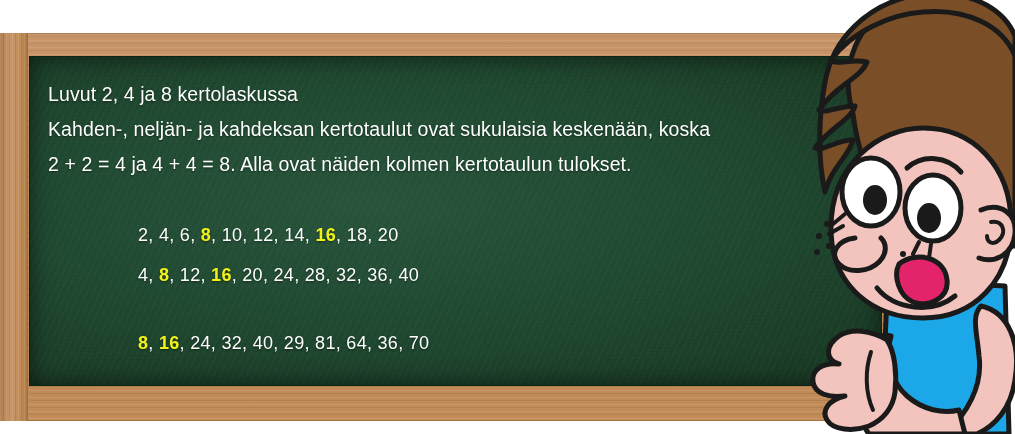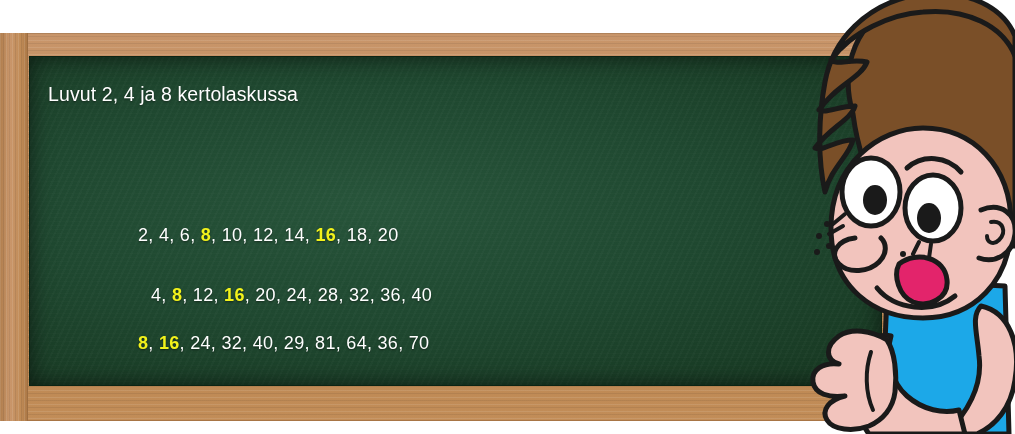--- a/index.html
+++ b/index.html
@@ -54,41 +54,43 @@
   #line1{top:27px;}
   #line2{top:62px;}
   #line3{top:97px;}
 
   .seq{
     position:absolute;left:108px;color:#ffffff;
     font-size:18px;letter-spacing:.3px;white-space:nowrap;
     text-shadow:0 1px 2px rgba(0,0,0,.45);
   }
   #seq1{top:168px;}
-  #seq2{top:228px;margin-left:13px;}
+  #seq2{top:208px;}
   #seq3{top:276px;}
   .hl{color:#f2f21b;font-weight:bold;}
 
   
   #boy{position:absolute;left:795px;top:-4px;width:220px;height:438px;}
   #boy svg{display:block;}
 </style>
 </head>
 <body>
 
 <div id="frame"></div>
 <div id="frame-left"></div>
 
 <div id="board"></div>
 
 <div id="text-layer">
 
   <div class="para" id="line1">Luvut 2, 4 ja 8 kertolaskussa</div>
 
+  <div class="para" id="line2">Kahden-, neljän- ja kahdeksan kertotaulut ovat sukulaisia keskenään, koska</div>
 
+  <div class="para" id="line3">2 + 2 = 4 ja 4 + 4 = 8. Alla ovat näiden kolmen kertotaulun tulokset.</div>
 
   <div class="seq" id="seq1"><span>2</span><span>, </span><span>4</span><span>, </span><span>6</span><span>, </span><span class="hl">8</span><span>, </span><span>10</span><span>, </span><span>12</span><span>, </span><span>14</span><span>, </span><span class="hl">16</span><span>, </span><span>18</span><span>, </span><span>20</span></div>
   <div class="seq" id="seq2"><span>4</span><span>, </span><span class="hl">8</span><span>, </span><span>12</span><span>, </span><span class="hl">16</span><span>, </span><span>20</span><span>, </span><span>24</span><span>, </span><span>28</span><span>, </span><span>32</span><span>, </span><span>36</span><span>, </span><span>40</span></div>
   <div class="seq" id="seq3"><span class="hl">8</span><span>, </span><span class="hl">16</span><span>, </span><span>24</span><span>, </span><span>32</span><span>, </span><span>40</span><span>, </span><span>29</span><span>, </span><span>81</span><span>, </span><span>64</span><span>, </span><span>36</span><span>, </span><span>70</span></div>
 </div>
 
 <div id="boy">
 <svg width="220" height="438" viewBox="0 0 220 438" xmlns="http://www.w3.org/2000/svg">
   <g stroke="#1a1a1a" stroke-width="5" stroke-linejoin="round" stroke-linecap="round">
 

